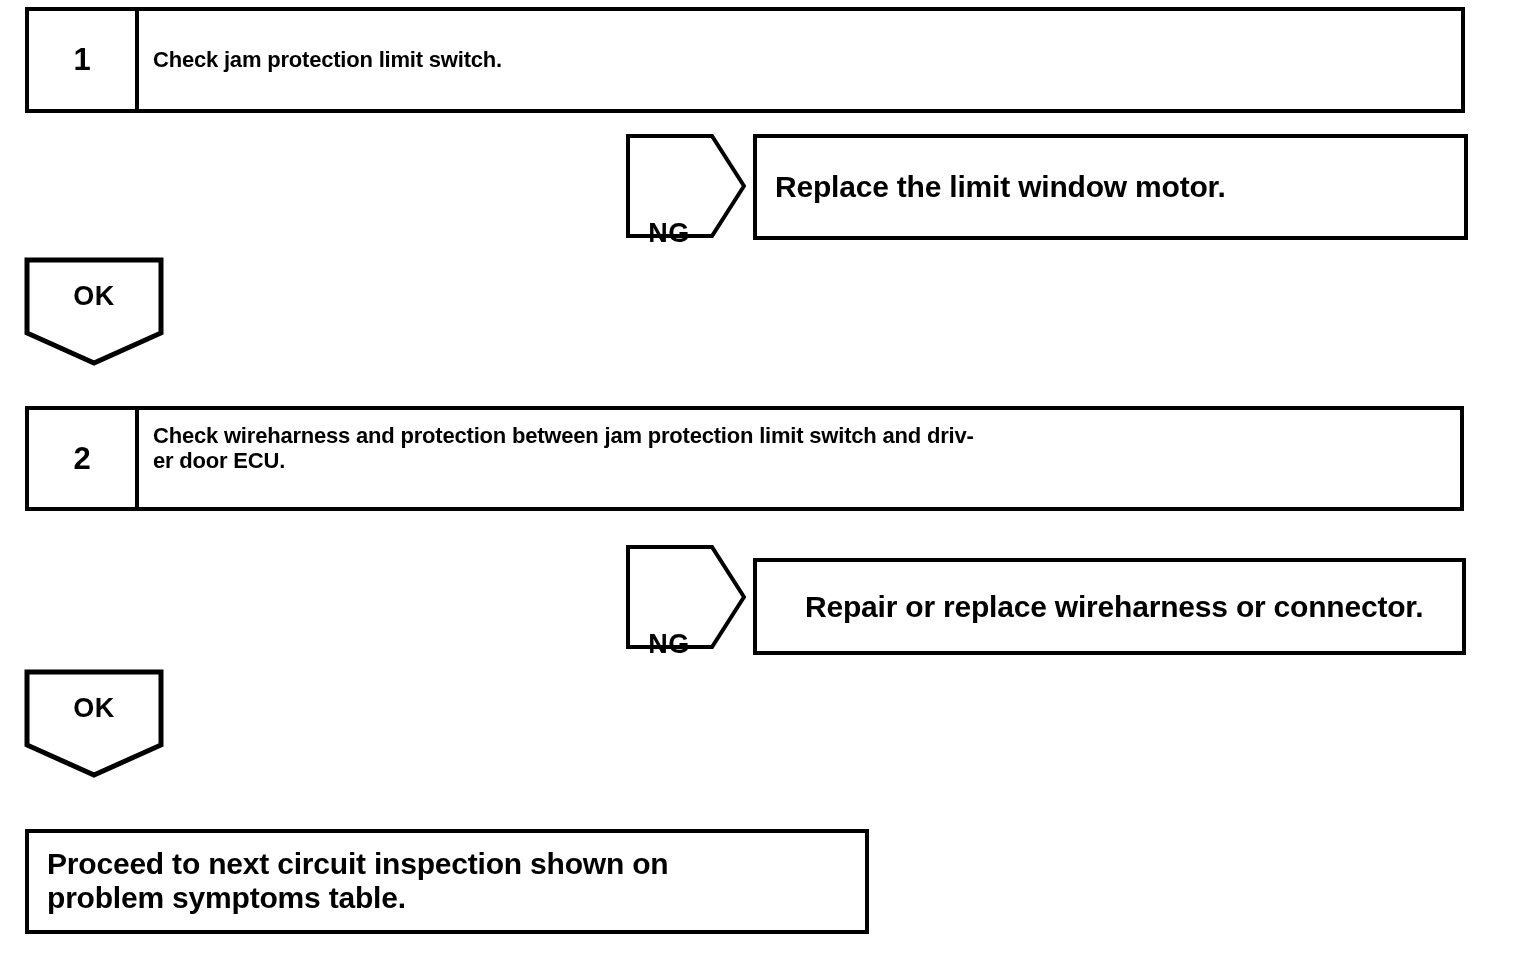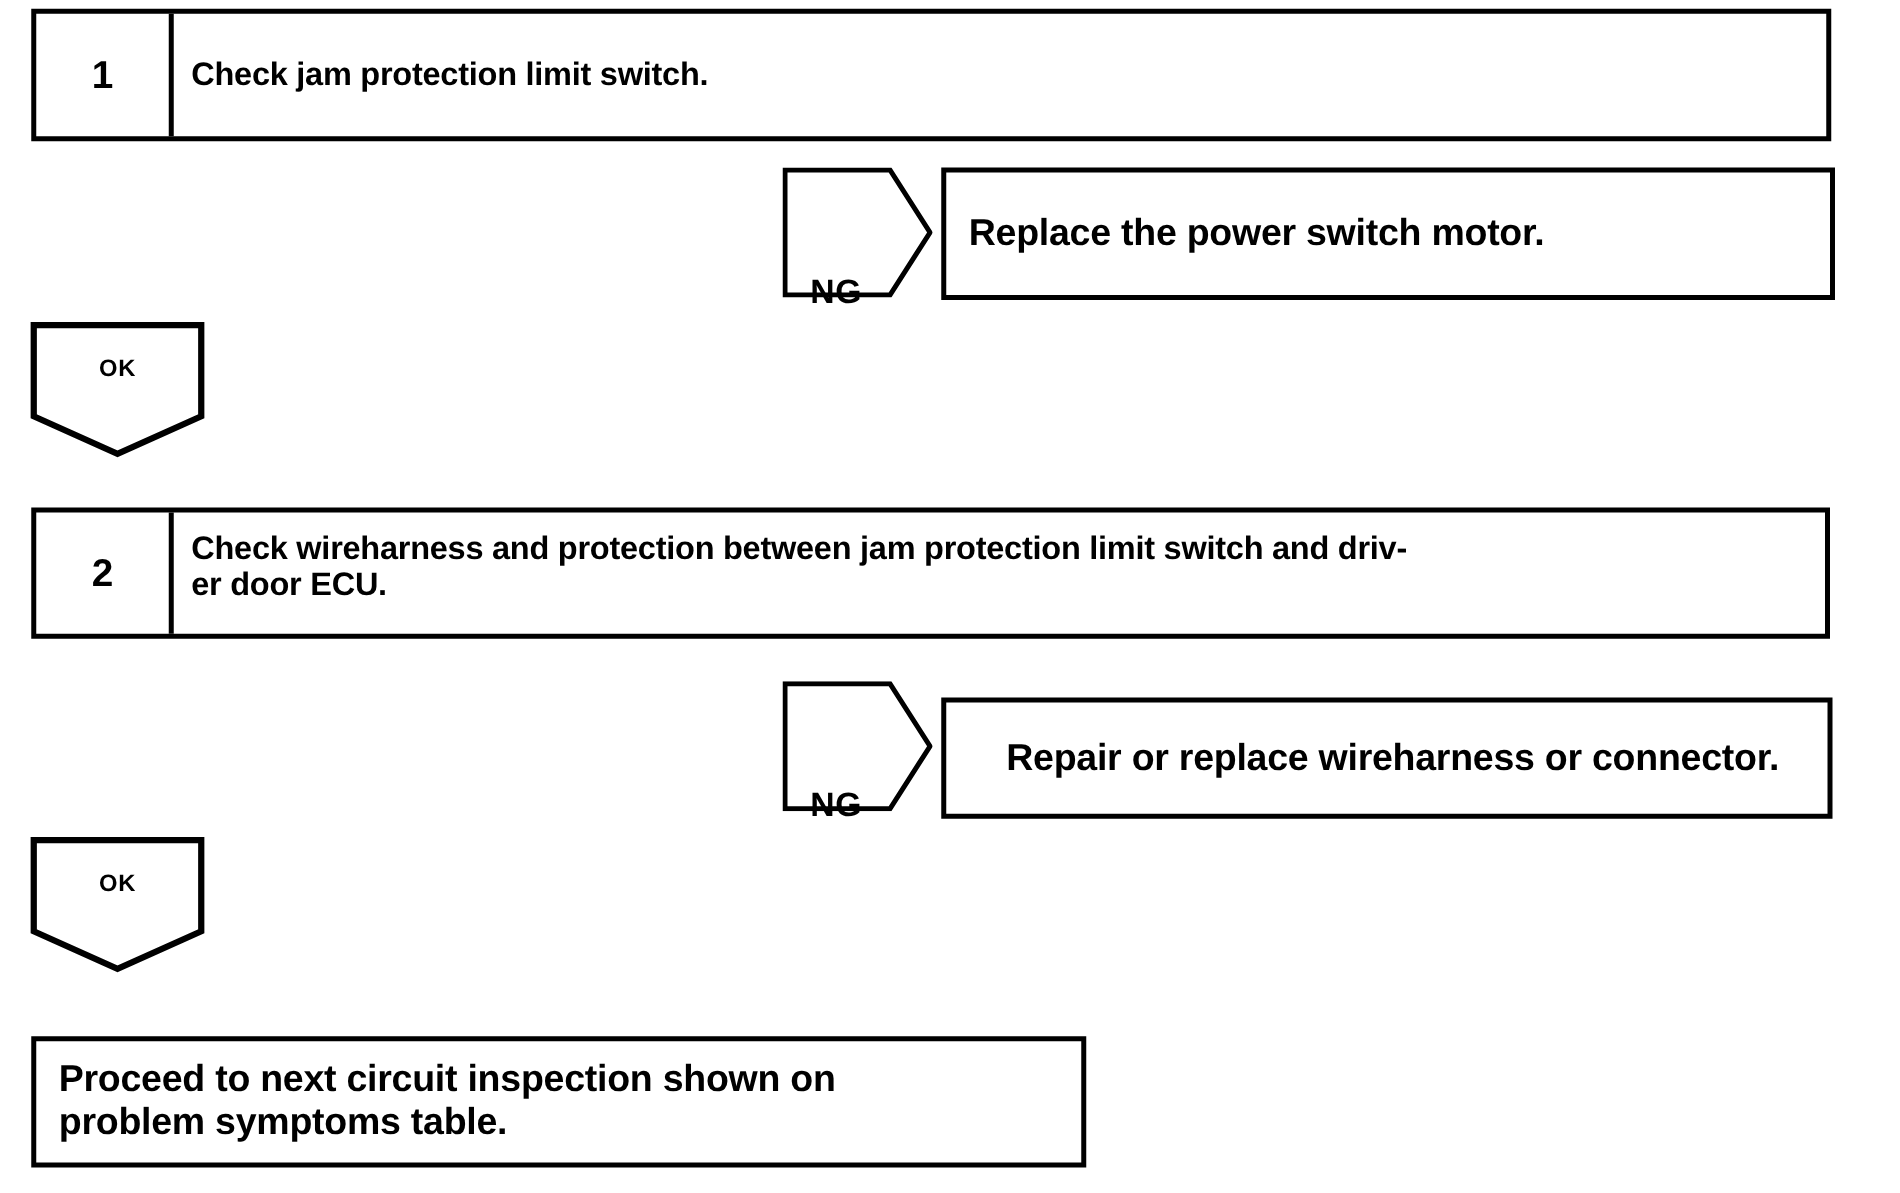--- a/index.html
+++ b/index.html
@@ -47,21 +47,21 @@
     font-weight: bold;
     letter-spacing: 0px;
   }
   .step-text {
     box-sizing: border-box;
     flex: 1 1 auto;
     padding: 0 0 0 14px;
     display: flex;
     flex-direction: column;
     justify-content: center;
-    font-size: 26px;
+    font-size: 22px;
     font-weight: bold;
     line-height: 1.12;
     letter-spacing: -0.2px;
     white-space: pre-line;
   }
   .step-text.two-line {
     justify-content: flex-start;
     padding-top: 14px;
   }
 
@@ -131,21 +131,21 @@
   }
   .ok-arrow .arrow-label {
     position: absolute;
     left: 0;
     top: 0;
     width: 140px;
     height: 78px;
     display: flex;
     align-items: center;
     justify-content: center;
-    font-size: 19px;
+    font-size: 27px;
     font-weight: bold;
     letter-spacing: 0.5px;
   }
 
   
   #step-1-box      { left: 25px;  top: 7px;   width: 1440px; height: 106px; }
   #ng-arrow-1      { left: 626px; top: 134px; }
   #ng-result-1     { left: 753px; top: 134px; width: 715px;  height: 106px; }
   #ok-arrow-1      { left: 24px;  top: 257px; }
   #step-2-box      { left: 25px;  top: 406px; width: 1439px; height: 105px; }
@@ -164,21 +164,21 @@
     <div class="step-text">Check jam protection limit switch.</div>
   </div>
 
   <div class="ng-arrow" id="ng-arrow-1">
     <svg viewBox="0 0 120 104" xmlns="http://www.w3.org/2000/svg">
       <polygon points="2,2 86,2 118,52 86,102 2,102" fill="#ffffff" stroke="#000000" stroke-width="4" stroke-linejoin="miter"></polygon>
     </svg>
     <div class="arrow-label">NG</div>
   </div>
 
-  <div class="result-box" id="ng-result-1">Replace the power switch motor.</div>
+  <div class="result-box" id="ng-result-1">Replace the limit window motor.</div>
 
   <div class="ok-arrow" id="ok-arrow-1">
     <svg viewBox="0 0 140 110" xmlns="http://www.w3.org/2000/svg">
       <polygon points="3,3 137,3 137,76 70,106 3,76" fill="#ffffff" stroke="#000000" stroke-width="5" stroke-linejoin="miter"></polygon>
     </svg>
     <div class="arrow-label">OK</div>
   </div>
 
   <div class="step-box" id="step-2-box">
     <div class="step-number">2</div>

